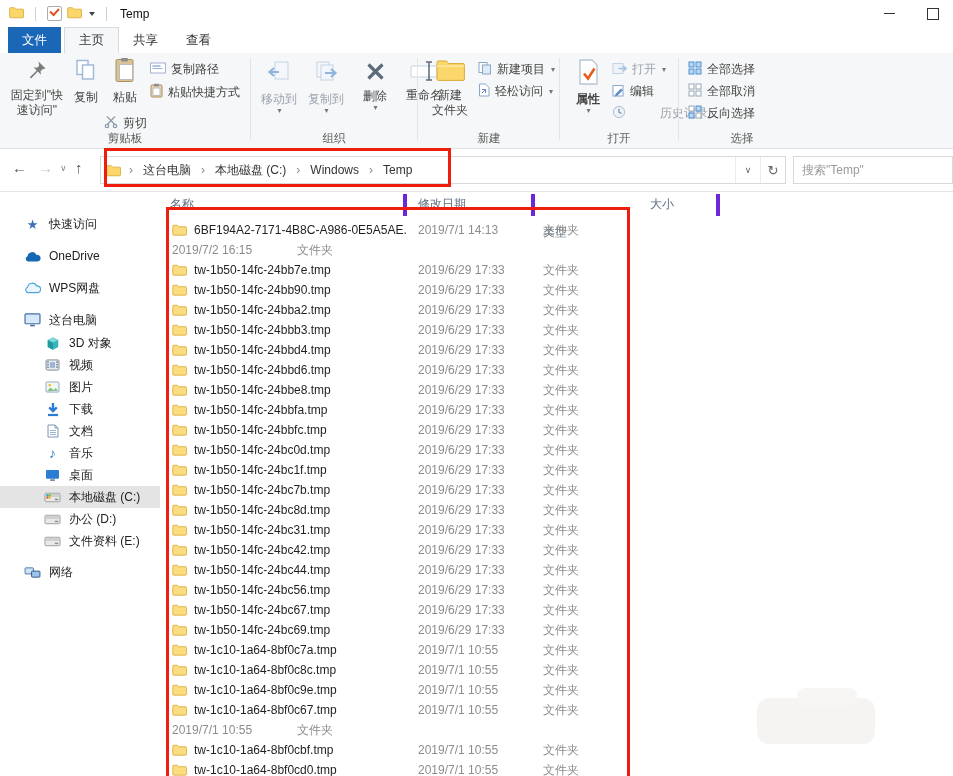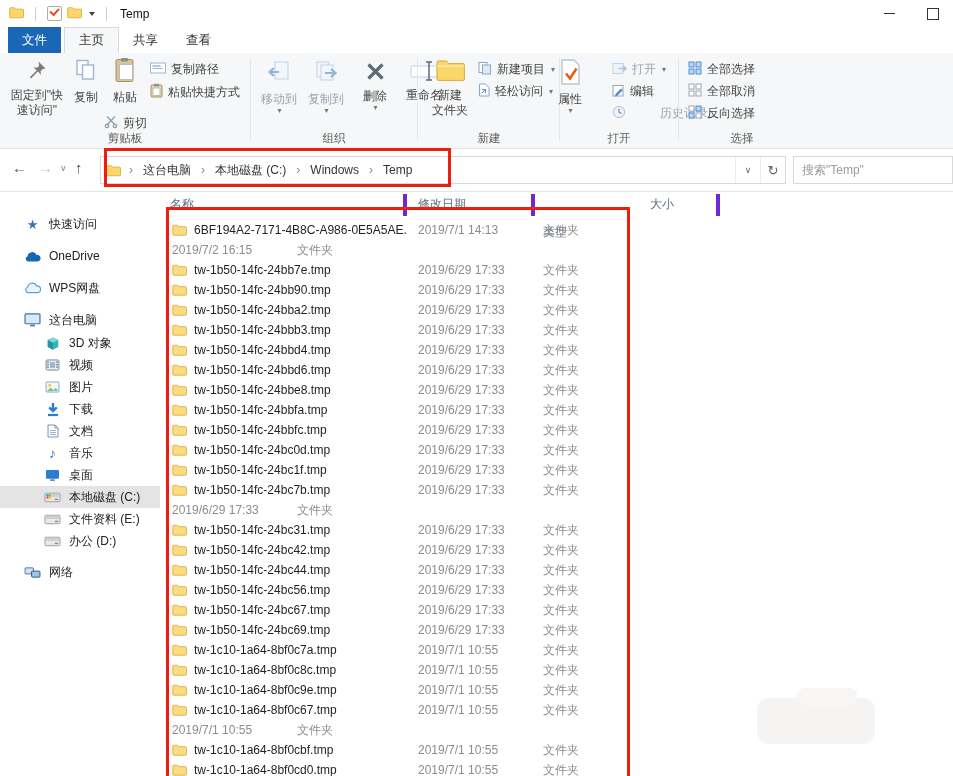--- a/index.html
+++ b/index.html
@@ -205,21 +205,21 @@
       <span><svg width="12" height="14" viewBox="0 0 12 14">
             <path d="M1.5 1h6l3.5 3.5V13h-9.5z" fill="#fff" stroke="#8aa6c8"></path>
             <path d="M4 10l3.5-3.5M7.5 10V6.5H4" stroke="#5b8bd0" fill="none"></path>
           </svg></span>
       <span>轻松访问</span>
       <span class="caret">▾</span>
     </div>
     <div class="glabel" style="left:420px;width:138px;">新建</div>
     <div class="rgsep" style="left:559px;"></div>
 
-    <div class="bigbtn" style="left:550px;top:5px;width:40px;">
+    <div class="bigbtn" style="left:568px;top:5px;width:40px;font-weight:bold;">
       <span><svg width="23" height="28" viewBox="0 0 23 28">
             <path d="M3 2h12l5 5v19H3z" fill="#fff" stroke="#b9c6d4" stroke-width="1.4"></path>
             <path d="M7 15.5l4 5 6.5-10" stroke="#e85d1a" stroke-width="2.6" fill="none"></path>
           </svg></span>
       <span class="lbl">属性</span>
       <span class="caret">▾</span>
     </div>
     <div class="smallbtn" style="left:612px;top:8px;">
       <span><svg width="15" height="14" viewBox="0 0 15 14">
             <rect x="1" y="2.5" width="10" height="10" fill="#eef3f9" stroke="#c3d2e4"></rect>
@@ -423,31 +423,31 @@
           <span>本地磁盘 (C:)</span>
         </div>
         <div class="side-item child">
           <span class="sicon">
             <svg width="17" height="11" viewBox="0 0 18 11">
               <rect x="1" y="1" width="16" height="9" rx="1.2" fill="#e9e9e9" stroke="#9c9c9c"></rect>
               <rect x="1.6" y="1.6" width="14.8" height="3.4" rx="1" fill="#cfcfcf"></rect>
               <rect x="11.5" y="6.8" width="3.6" height="1.5" fill="#8a8a8a"></rect>
             </svg>
           </span>
-          <span>文件资料 (E:)</span>
+          <span>办公 (D:)</span>
         </div>
         <div class="side-item child">
           <span class="sicon">
             <svg width="17" height="11" viewBox="0 0 18 11">
               <rect x="1" y="1" width="16" height="9" rx="1.2" fill="#e9e9e9" stroke="#9c9c9c"></rect>
               <rect x="1.6" y="1.6" width="14.8" height="3.4" rx="1" fill="#cfcfcf"></rect>
               <rect x="11.5" y="6.8" width="3.6" height="1.5" fill="#8a8a8a"></rect>
             </svg>
           </span>
-          <span>办公 (D:)</span>
+          <span>文件资料 (E:)</span>
         </div>
         <div class="side-item group">
           <span class="sicon">
             <svg width="17" height="13" viewBox="0 0 18 14">
               <rect x="1" y="2" width="9" height="6.5" rx=".8" fill="#cfe3f7" stroke="#4a6fa5"></rect>
               <rect x="8" y="5.5" width="9" height="6.5" rx=".8" fill="#9cc3ec" stroke="#33517c"></rect>
             </svg>
           </span>
           <span>网络</span>
         </div>
@@ -614,20 +614,28 @@
                 <svg width="15" height="12" viewBox="0 0 16 13">
                   <path d="M.7 2.3c0-.5.4-.9.9-.9h4.2l1.4 1.5h7.4c.5 0 .9.4.9.9v7.4c0 .5-.4.9-.9.9H1.6c-.5 0-.9-.4-.9-.9z" fill="#fbdc80" stroke="#d8ab37" stroke-width=".9"></path>
                 </svg>
               </span>
               <span>tw-1b50-14fc-24bc7b.tmp</span>
             </span>
             <span class="fc-date">2019/6/29 17:33</span>
             <span class="fc-type">文件夹</span>
           </div>
           <div class="frow">
+            <span class="fc-name">
+              <span style="display: flex;">
+                <svg width="15" height="12" viewBox="0 0 16 13">
+                  <path d="M.7 2.3c0-.5.4-.9.9-.9h4.2l1.4 1.5h7.4c.5 0 .9.4.9.9v7.4c0 .5-.4.9-.9.9H1.6c-.5 0-.9-.4-.9-.9z" fill="#fbdc80" stroke="#d8ab37" stroke-width=".9"></path>
+                </svg>
+              </span>
+              <span>tw-1b50-14fc-24bc8d.tmp</span>
+            </span>
             <span class="fc-date">2019/6/29 17:33</span>
             <span class="fc-type">文件夹</span>
           </div>
           <div class="frow">
             <span class="fc-name">
               <span style="display: flex;">
                 <svg width="15" height="12" viewBox="0 0 16 13">
                   <path d="M.7 2.3c0-.5.4-.9.9-.9h4.2l1.4 1.5h7.4c.5 0 .9.4.9.9v7.4c0 .5-.4.9-.9.9H1.6c-.5 0-.9-.4-.9-.9z" fill="#fbdc80" stroke="#d8ab37" stroke-width=".9"></path>
                 </svg>
               </span>

